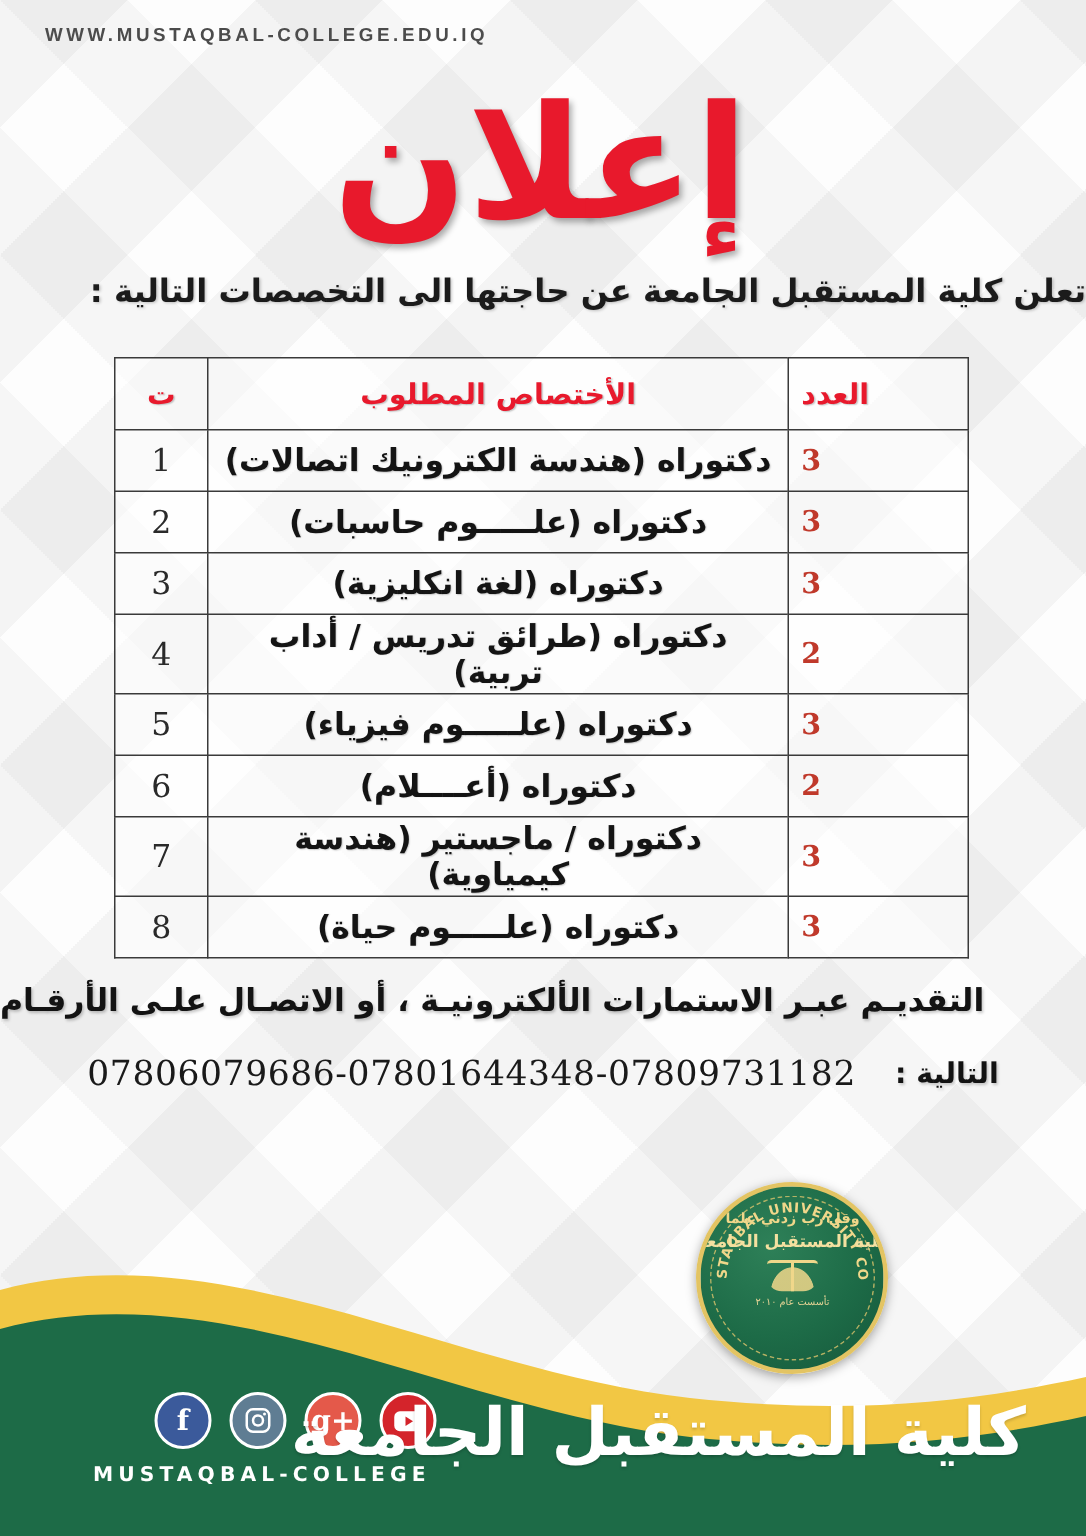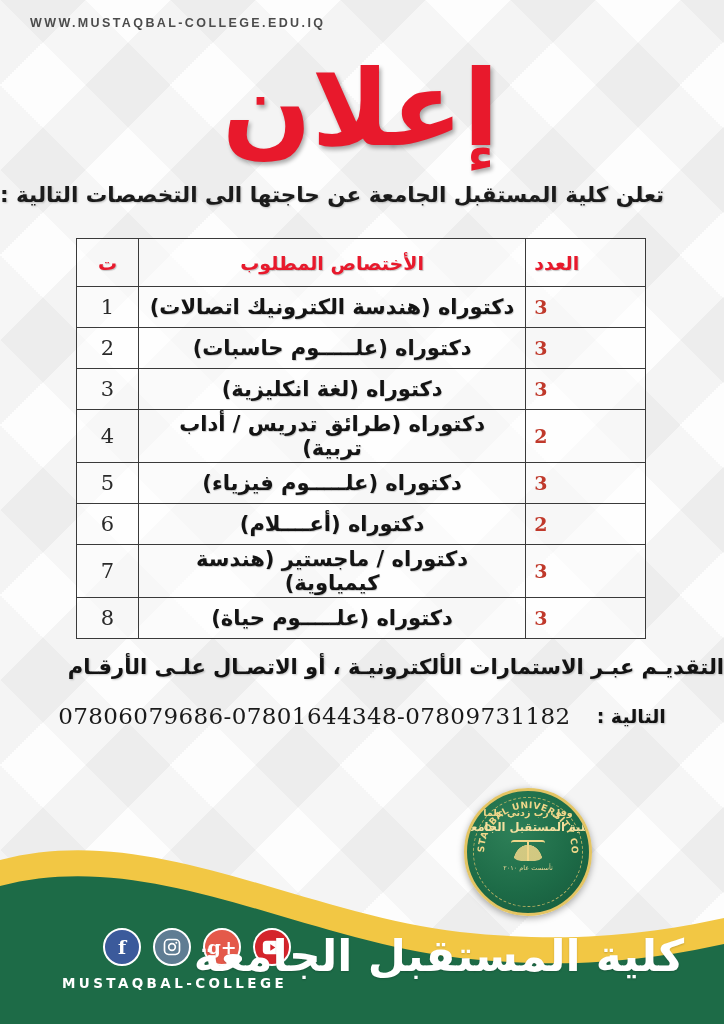--- a/index.html
+++ b/index.html
@@ -33,21 +33,21 @@
     text-align:center;
     font-size:105px; font-weight:900; line-height:1.1;
     color:#e8192c;
     text-shadow:2px 3px 4px rgba(0,0,0,0.33);
     letter-spacing:-2px;
   }
 
   
   .subtitle {
     position:absolute; top:182px; left:0; right:0;
-    text-align:left;
+    text-align:right;
     font-size:21.5px; font-weight:700;
     color:#1b1b1b;
     text-shadow:1px 1px 2px rgba(0,0,0,0.22);
   }
 
   
   .jobs-table {
     position:absolute; top:238px; right:78px;
     width:570px;
     border-collapse:collapse;
@@ -76,21 +76,21 @@
     font-family:"DejaVu Serif","Liberation Serif",serif;
   }
   .count-cell {
     font-size:19px; color:#c0392b; font-weight:600;
     font-family:"DejaVu Serif","Liberation Serif",serif;
   }
 
   
   .contact-line {
     position:absolute; top:655px; left:0; right:0;
-    text-align:right;
+    text-align:left;
     font-size:21px; font-weight:800; color:#131313;
     text-shadow:1px 1px 2px rgba(0,0,0,0.22);
     letter-spacing:0.5px;
   }
   .phones-row {
     position:absolute; top:703px; left:0; right:0;
     text-align:center;
     display:flex; justify-content:center; align-items:center; gap:26px;
     direction:rtl;
   }

